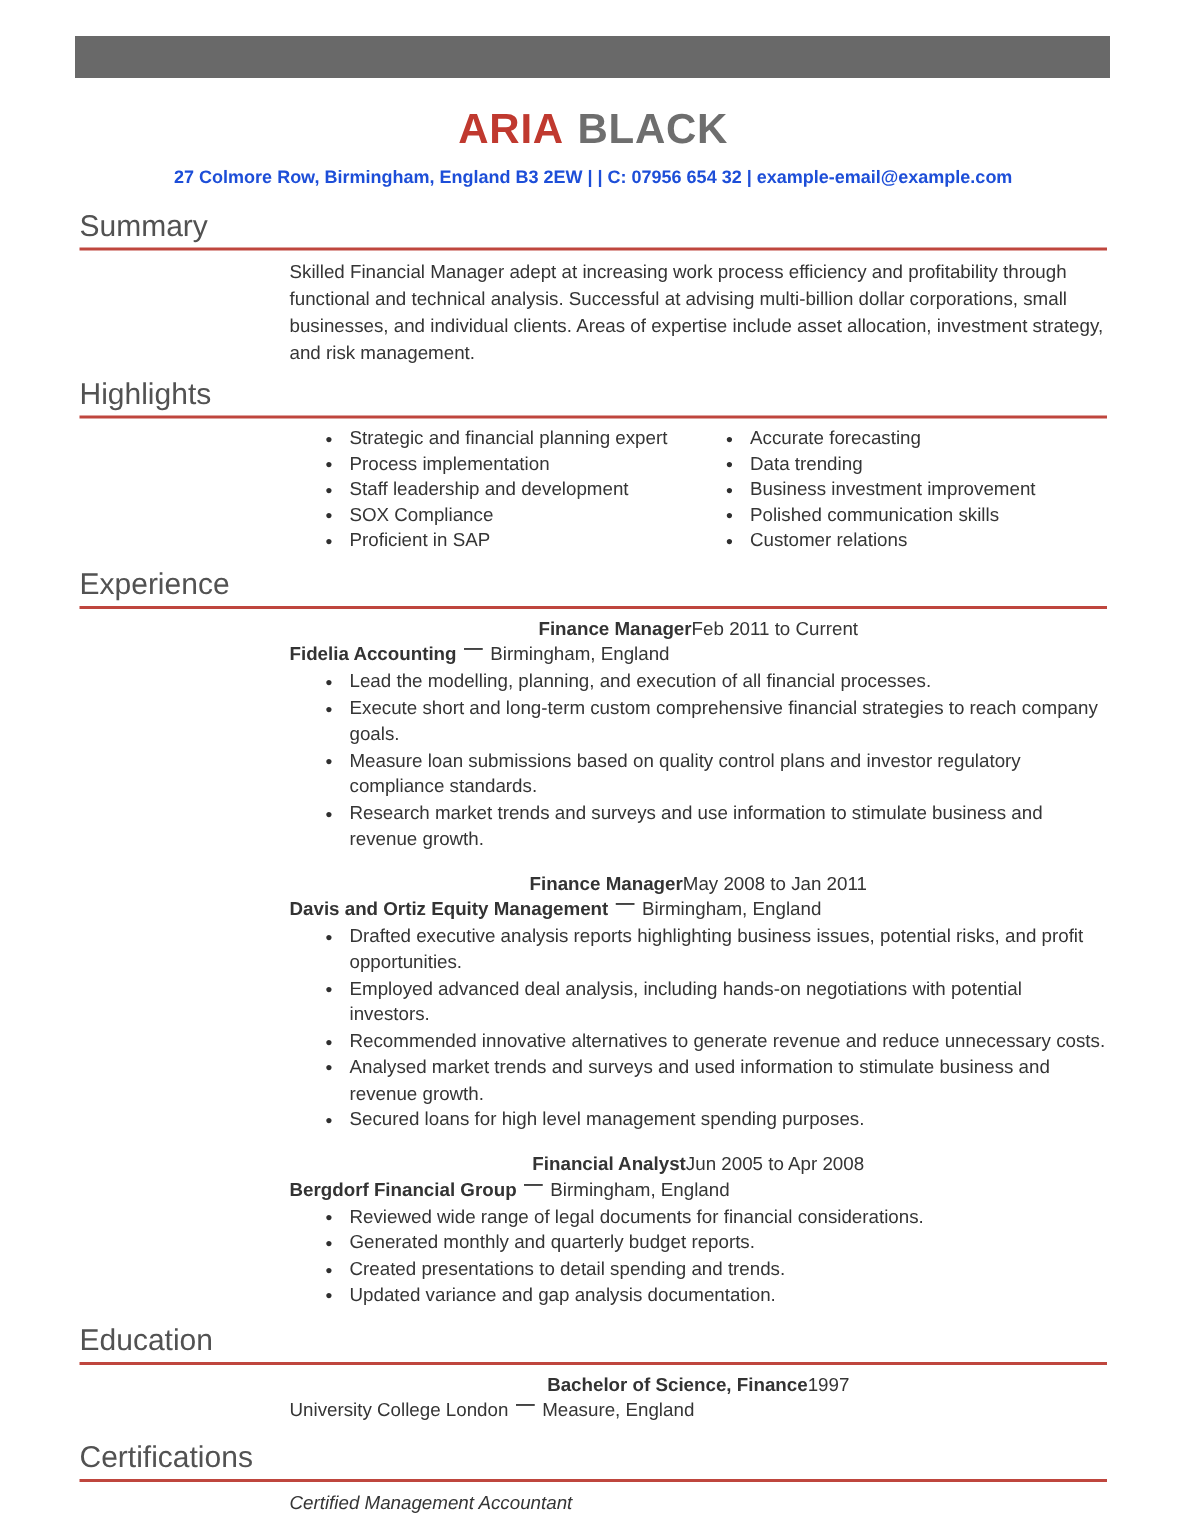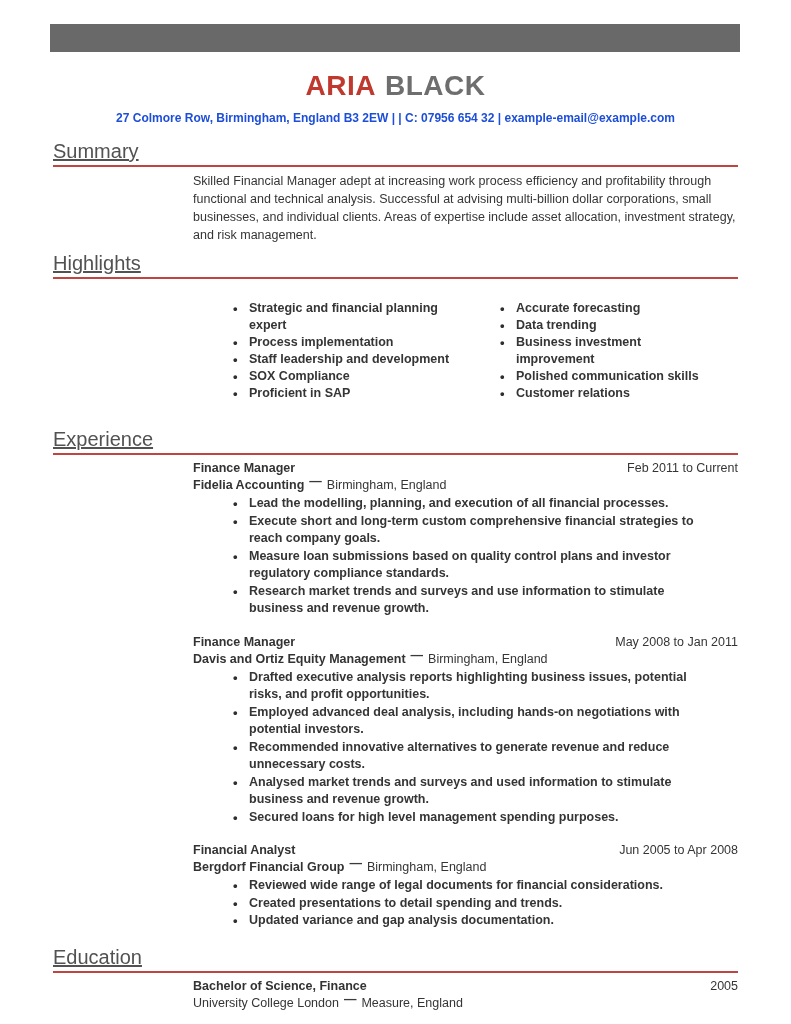--- a/index.html
+++ b/index.html
@@ -39,60 +39,59 @@
   }
 
   .section { margin: 0 53px; }
   .section-title {
     font-size: 20px;
     line-height: 22px;
     font-weight: 400;
     color: #525252;
     padding-bottom: 3px;
     border-bottom: 2px solid #bf463e;
-    text-decoration: underline;
   }
   .mt14 { margin-top: 14px; }
   .mt8  { margin-top: 8px; }
   .mt10 { margin-top: 10px; }
   .mt12 { margin-top: 12px; }
 
   .section-body {
     margin-left: 140px;
     font-size: 12.5px;
     line-height: 18px;
     color: #353535;
   }
 
   .summary-text { margin-top: 5px; max-width: 552px; }
 
   .hl-cols { display: flex; margin-top: 5px; }
   .hl-col-left { width: 289px; flex: none; }
-  ul.blist { list-style: none; margin: 16px; padding: 0 0 0 22px; font-weight: bold; }
+  ul.blist { list-style: none; margin: 0; padding: 0 0 0 22px; }
   .hl-col-right ul.blist { padding-left: 0; }
   ul.blist li {
     position: relative;
     padding-left: 18px;
     line-height: 17px;
     font-size: 12.5px;
   }
   ul.blist li::before {
     content: "\2022";
     position: absolute;
     left: 2px; top: 0;
     font-size: 13px;
     color: #2f2f2f;
   }
   .job-bullets li { line-height: 17.5px !important; }
 
   .job { margin-top: 5px; }
   .job + .job { margin-top: 12px; }
   .row-split {
     display: flex;
-    justify-content: space-between;
+    justify-content: center;
     font-size: 12.5px;
     line-height: 17px;
   }
   .bold { font-weight: bold; color: #333; }
   .sub-row { font-size: 12.5px; line-height: 17px; }
   .dash {
     display: inline-block;
     transform: translateY(-4px);
     margin: 0 5px;
     font-weight: bold;
@@ -189,35 +188,36 @@
       <div class="job">
         <div class="row-split">
           <span class="bold">Financial Analyst</span>
           <span>Jun 2005 to Apr 2008</span>
         </div>
         <div class="sub-row">
           <span class="bold">Bergdorf Financial Group</span><span class="dash">—</span><span>Birmingham, England</span>
         </div>
         <ul class="blist job-bullets">
           <li>Reviewed wide range of legal documents for financial considerations.</li>
+          <li>Generated monthly and quarterly budget reports.</li>
           <li>Created presentations to detail spending and trends.</li>
           <li>Updated variance and gap analysis documentation.</li>
         </ul>
       </div>
 
     </div>
   </div>
 
   <div class="section mt10">
     <div class="section-title">Education</div>
     <div class="section-body">
       <div class="edu-block">
         <div class="row-split">
           <span class="bold">Bachelor of Science, Finance</span>
-          <span>2005</span>
+          <span>1997</span>
         </div>
         <div class="sub-row">
           <span>University College London</span><span class="dash">—</span><span>Measure, England</span>
         </div>
       </div>
     </div>
   </div>
 
   <div class="section mt12">
     <div class="section-title">Certifications</div>

